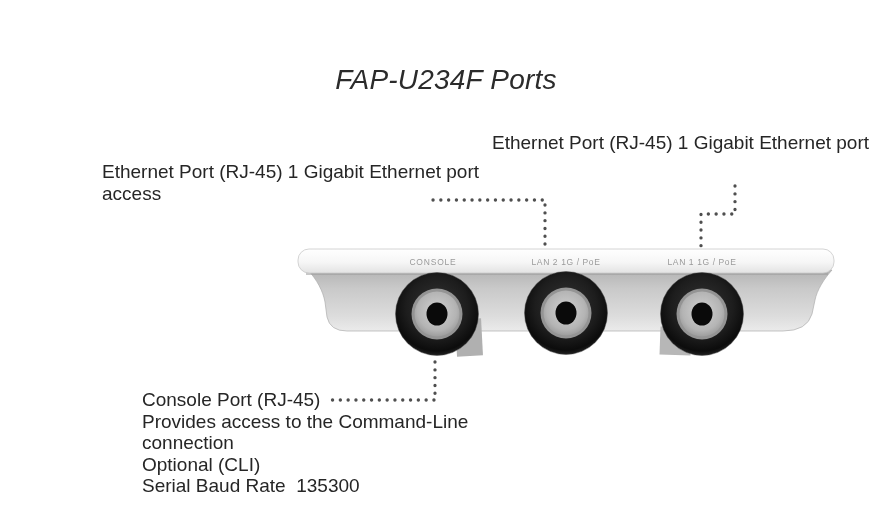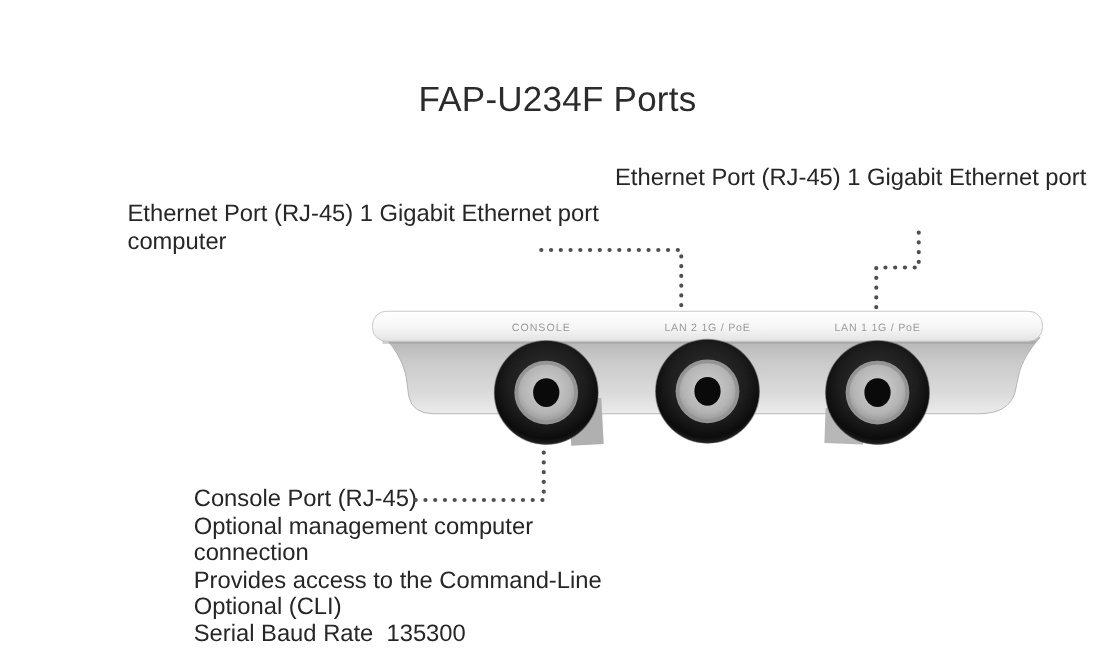--- a/index.html
+++ b/index.html
@@ -19,58 +19,58 @@
   .page-title {
     position: absolute;
     left: 0;
     right: 0;
     top: 64px;
     text-align: center;
     font-size: 28px;
     font-weight: 500;
     letter-spacing: 0.2px;
     color: #2b2b2b;
+    font-style: italic;
   }
   .ann {
     position: absolute;
     font-size: 19px;
     line-height: 21.6px;
     color: #262626;
   }
   .ann .ln { white-space: pre; }
   .ann-lan2    { left: 102px; top: 161px; }
   .ann-lan1    { left: 492px; top: 132px; }
-  .ann-console { left: 155px; top: 389px; }
+  .ann-console { left: 142px; top: 389px; }
   #scene {
     position: absolute;
     left: 0;
     top: 0;
   }
 </style>
 </head>
 <body>
 
 <div id="canvas">
 
   <div class="page-title">FAP-U234F Ports</div>
 
   <div class="ann ann-lan2">
     <div class="ln">Ethernet Port (RJ-45) 1 Gigabit Ethernet port</div>
-    <div class="ln">computer</div>
+    <div class="ln">access</div>
   </div>
 
   <div class="ann ann-lan1">
     <div class="ln">Ethernet Port (RJ-45) 1 Gigabit Ethernet port</div>
   </div>
 
   <div class="ann ann-console">
     <div class="ln">Console Port (RJ-45)</div>
-    <div class="ln">Optional management computer</div>
+    <div class="ln">Provides access to the Command-Line</div>
     <div class="ln">connection</div>
-    <div class="ln">Provides access to the Command-Line</div>
     <div class="ln">Optional (CLI)</div>
     <div class="ln">Serial Baud Rate  135300</div>
   </div>
 
   <svg id="scene" width="892" height="526" viewBox="0 0 892 526" aria-hidden="true">
     <defs>
       <linearGradient id="stripG" x1="0" y1="0" x2="0" y2="1">
         <stop offset="0" stop-color="#ffffff"></stop>
         <stop offset="0.55" stop-color="#f6f6f6"></stop>
         <stop offset="1" stop-color="#e3e3e3"></stop>

